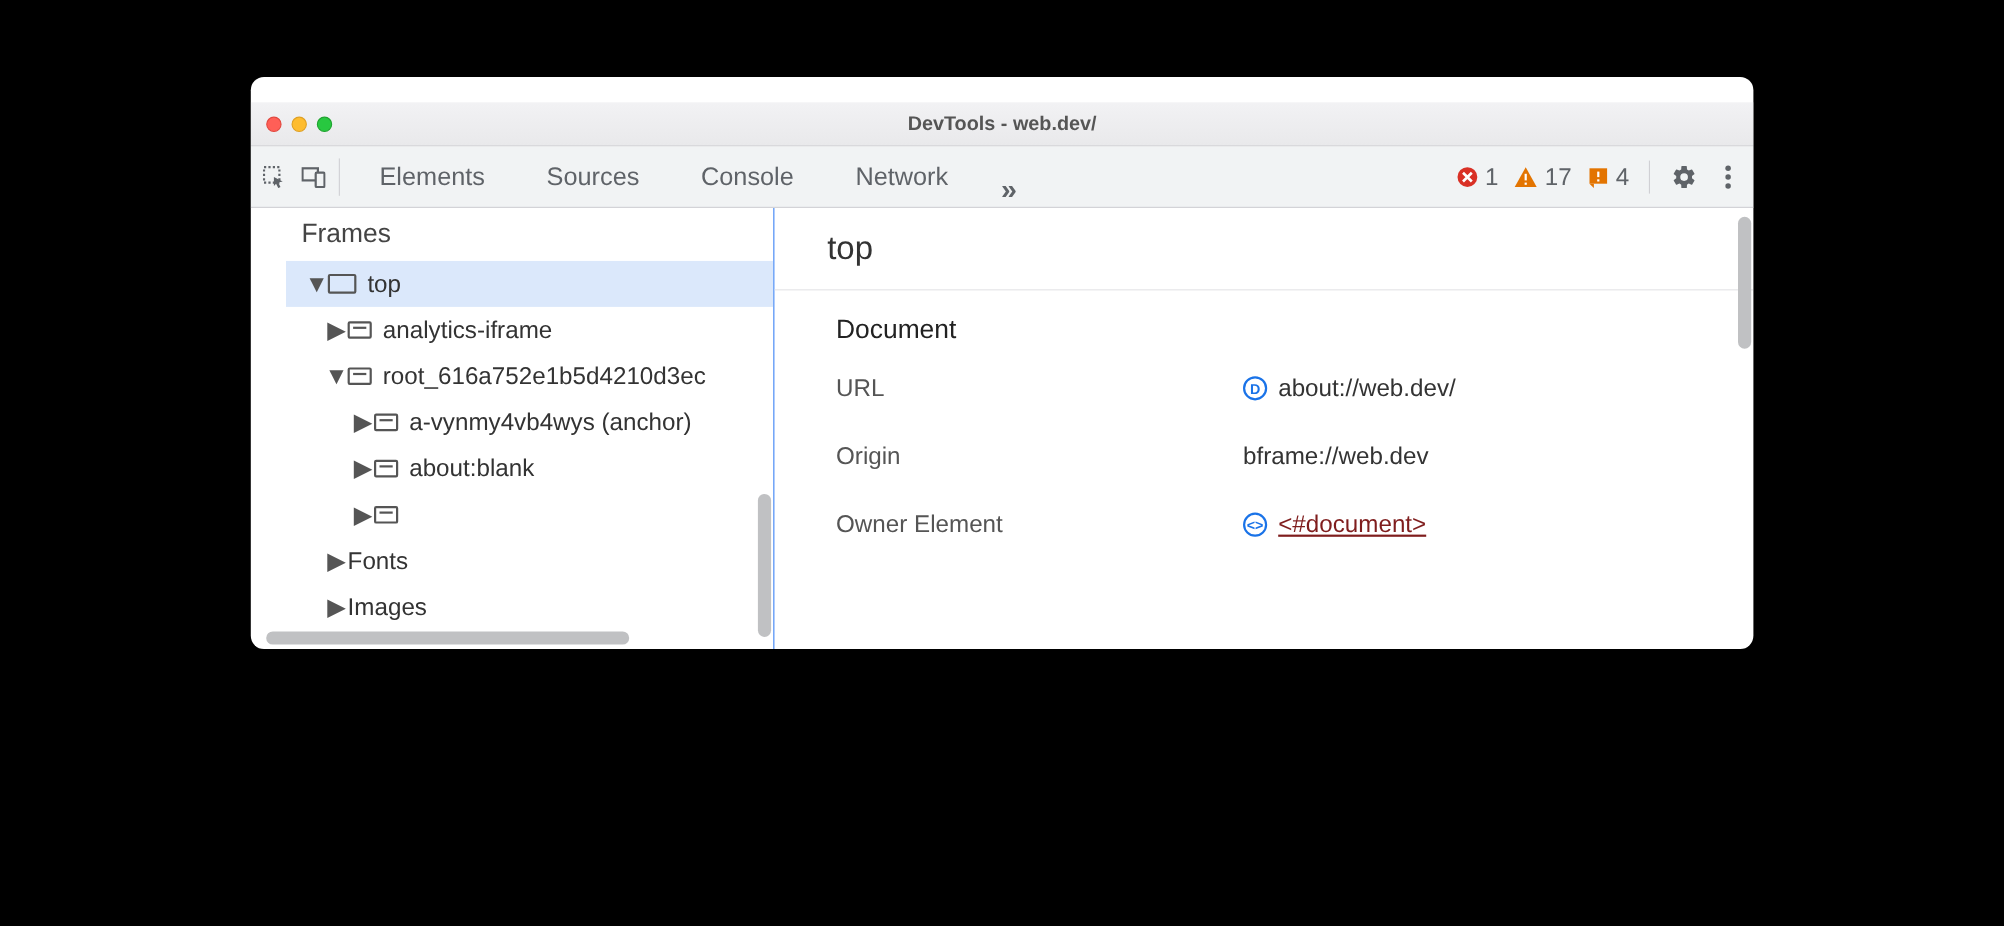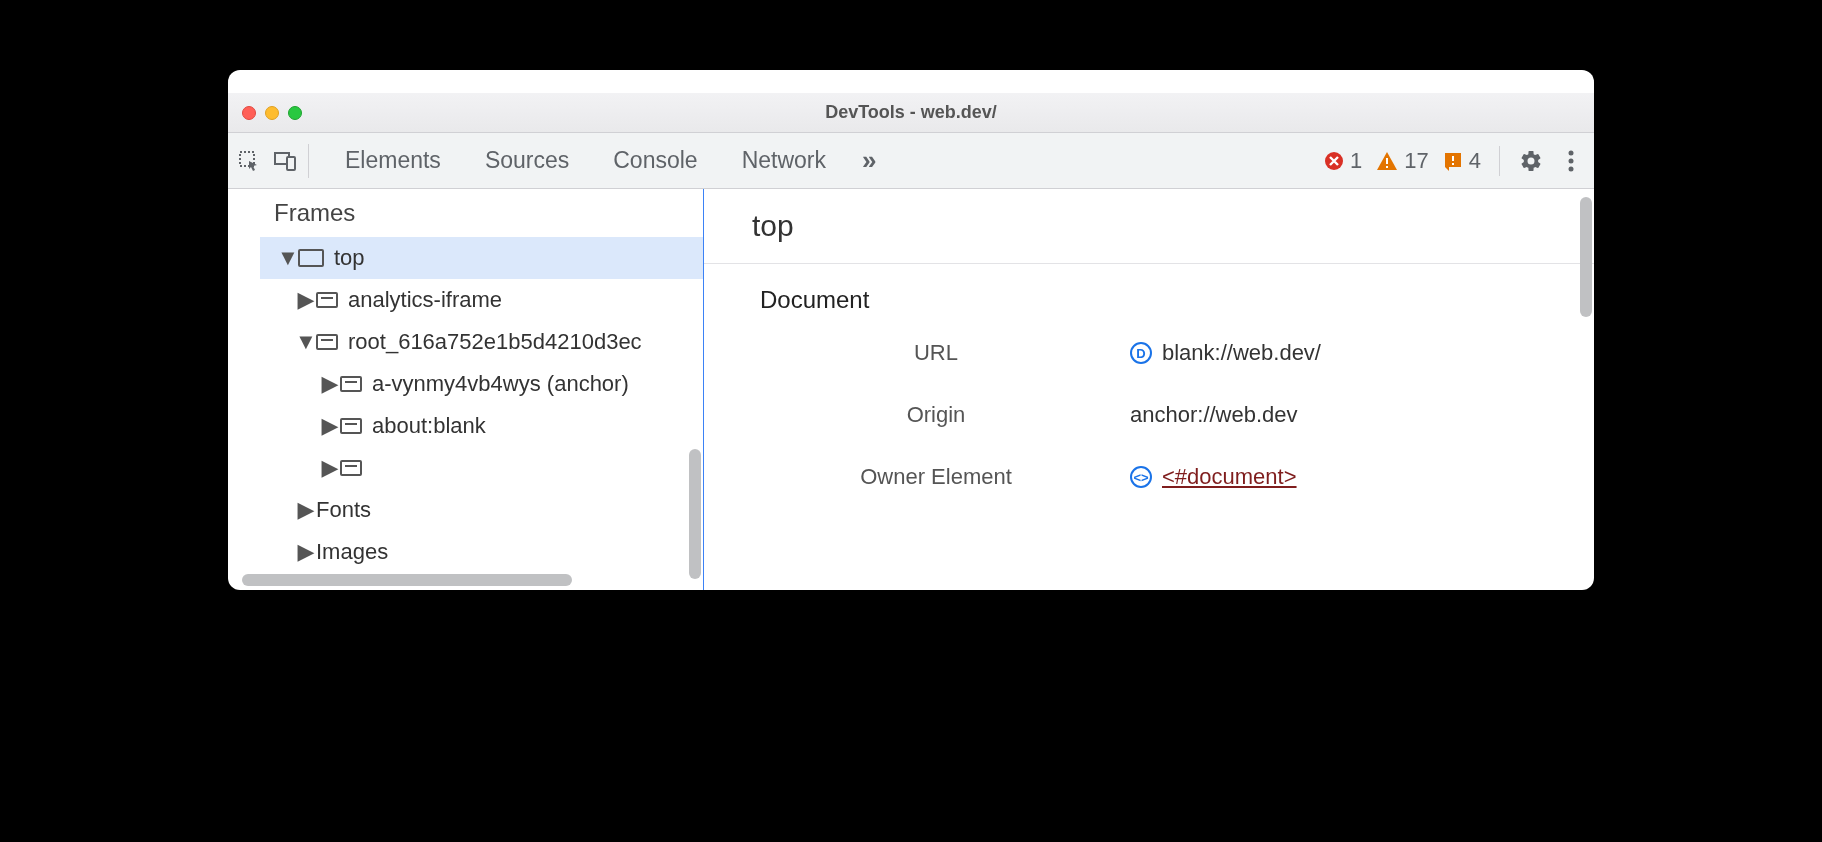--- a/index.html
+++ b/index.html
@@ -45,21 +45,21 @@
   }
   .toolbar {
     height: 56px;
     background: #f1f3f4;
     border-bottom: 1px solid #d0d0d4;
     display:flex; align-items:center; padding:0 10px;
     color:#5f6368; font-size:22px;
   }
   .tb-icons { display:flex; gap:14px; align-items:center; padding-right:12px; border-right:1px solid #d0d0d4; height:34px;}
   .tb-icon { width:22px; height:22px; display:flex; align-items:center; justify-content:center; cursor:pointer;}
-  .tabs { display:flex; gap:0; margin-left:14px; align-items:center; height:100%; }
+  .tabs { display:flex; gap:12px; margin-left:14px; align-items:flex-end; height:100%; }
   .tab { padding:0 22px; height:100%; display:flex; align-items:center; cursor:pointer; color:#5f6368; font-size:23px; position:relative;}
   .tab.active { color:#1a73e8; }
   .tab.active::after { content:""; position:absolute; left:10px; right:10px; bottom:0; height:3px; background:#1a73e8; }
   .overflow { padding:0 14px; cursor:pointer; font-size:26px; color:#5f6368; font-weight:700;}
   .tb-right { margin-left:auto; display:flex; align-items:center; gap:14px; padding-left:12px;}
   .counter { display:flex; align-items:center; gap:6px; font-size:22px; color:#5f6368; cursor:pointer;}
   .divider-v { width:1px; height:30px; background:#d0d0d4; margin:0 4px;}
   .gear, .kebab { width:26px; height:26px; display:flex; align-items:center; justify-content:center; cursor:pointer;}
 
   .content { flex:1; display:flex; overflow:hidden; position:relative;}
@@ -83,21 +83,21 @@
   }
   .bottom-scroll {
     position:absolute; left:14px; bottom:4px; height:12px; width:330px;
     background:#c0c1c3; border-radius:6px;
   }
 
   .main { flex:1; display:flex; flex-direction:column; overflow:hidden; position:relative;}
   .main-title { font-size:30px; color:#333; padding:20px 0 20px 48px; border-bottom:1px solid #e3e3e6;}
   .section-label { font-weight:400; font-size:24px; color:#222; padding:22px 0 8px 56px;}
   .kv { display:flex; align-items:center; padding:18px 0 18px 56px; font-size:22px;}
-  .kv .k { width:370px; text-align:center; color:#555; padding-right:18px;}
+  .kv .k { width:370px; text-align:left; color:#555; padding-right:18px;}
   .kv .v { display:flex; align-items:center; gap:10px; color:#333;}
   .kv .v.link a { color:#7f1d1d; text-decoration:underline; }
   .circ-icon { width:22px; height:22px; border:2px solid #1a73e8; border-radius:50%; display:inline-flex; align-items:center; justify-content:center; color:#1a73e8; font-size:13px; font-weight:700;}
   .main-scroll { position:absolute; right:2px; top:8px; width:12px; height:120px; background:#c0c1c3; border-radius:6px;}
 </style>
 </head>
 <body>
 
 <div class="window">
 
@@ -230,28 +230,28 @@
     </div>
 
     <div class="main">
       <div class="main-title">top</div>
       <div class="section-label">Document</div>
 
       <div class="kv">
         <div class="k">URL</div>
         <div class="v">
           <span class="circ-icon">D</span>
-          <span>blank://web.dev/</span>
+          <span>about://web.dev/</span>
         </div>
       </div>
 
       <div class="kv">
         <div class="k">Origin</div>
         <div class="v">
-          <span>anchor://web.dev</span>
+          <span>bframe://web.dev</span>
         </div>
       </div>
 
       <div class="kv">
         <div class="k">Owner Element</div>
         <div class="v link">
           <span class="circ-icon">&lt;&gt;</span>
           <a href="#">&lt;#document&gt;</a>
         </div>
       </div>

